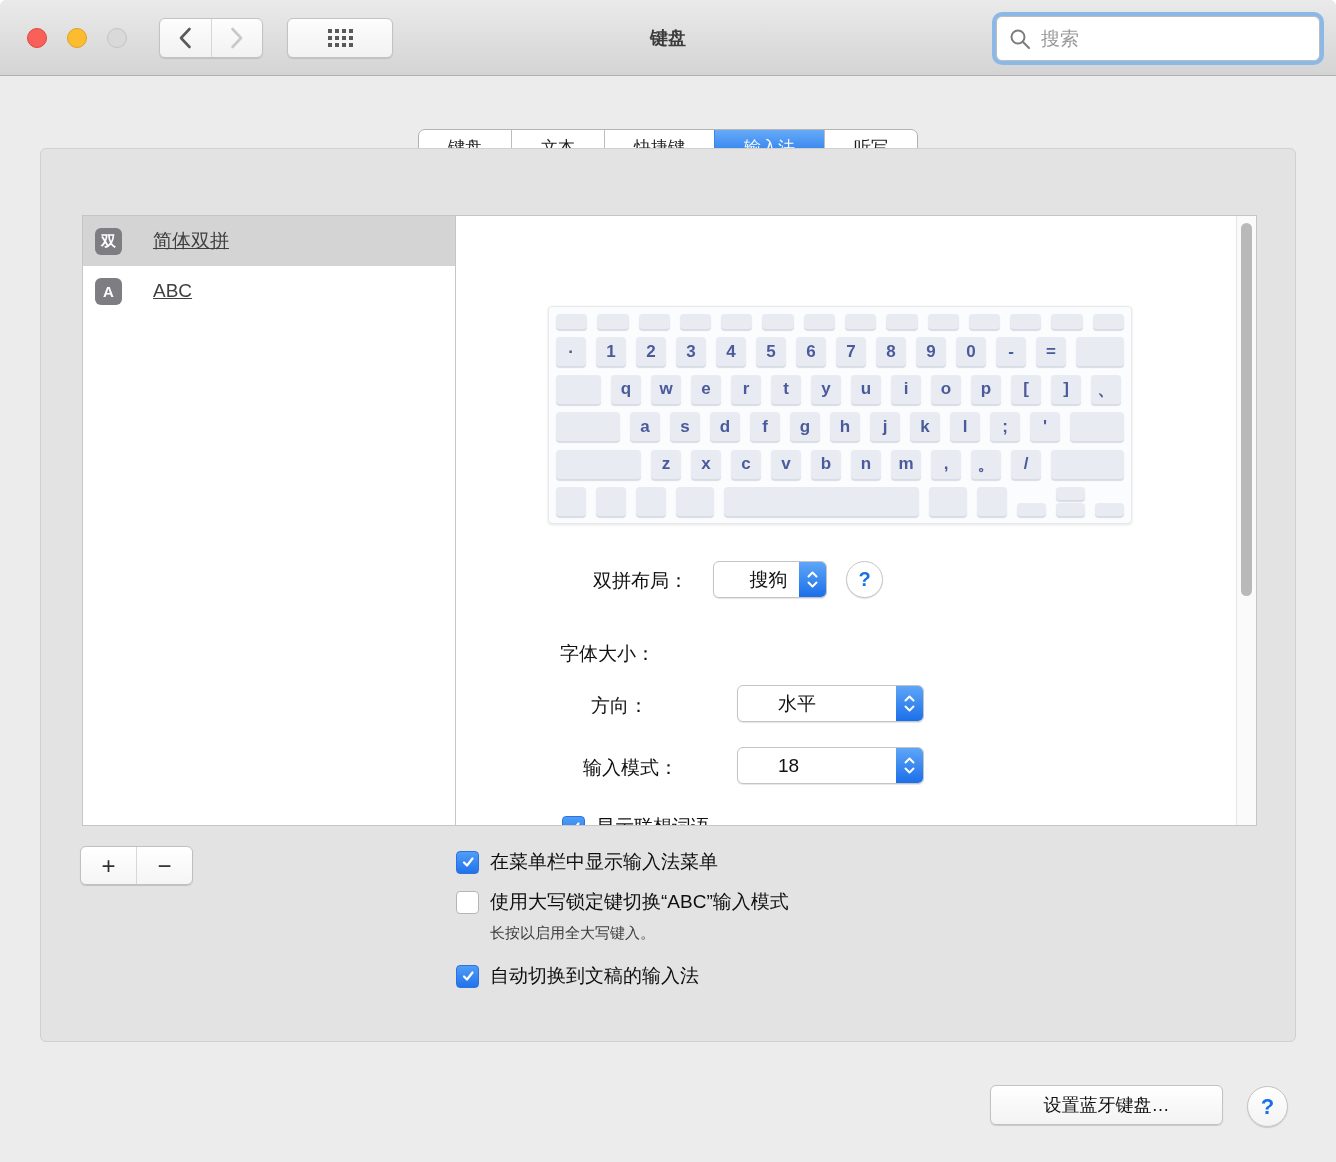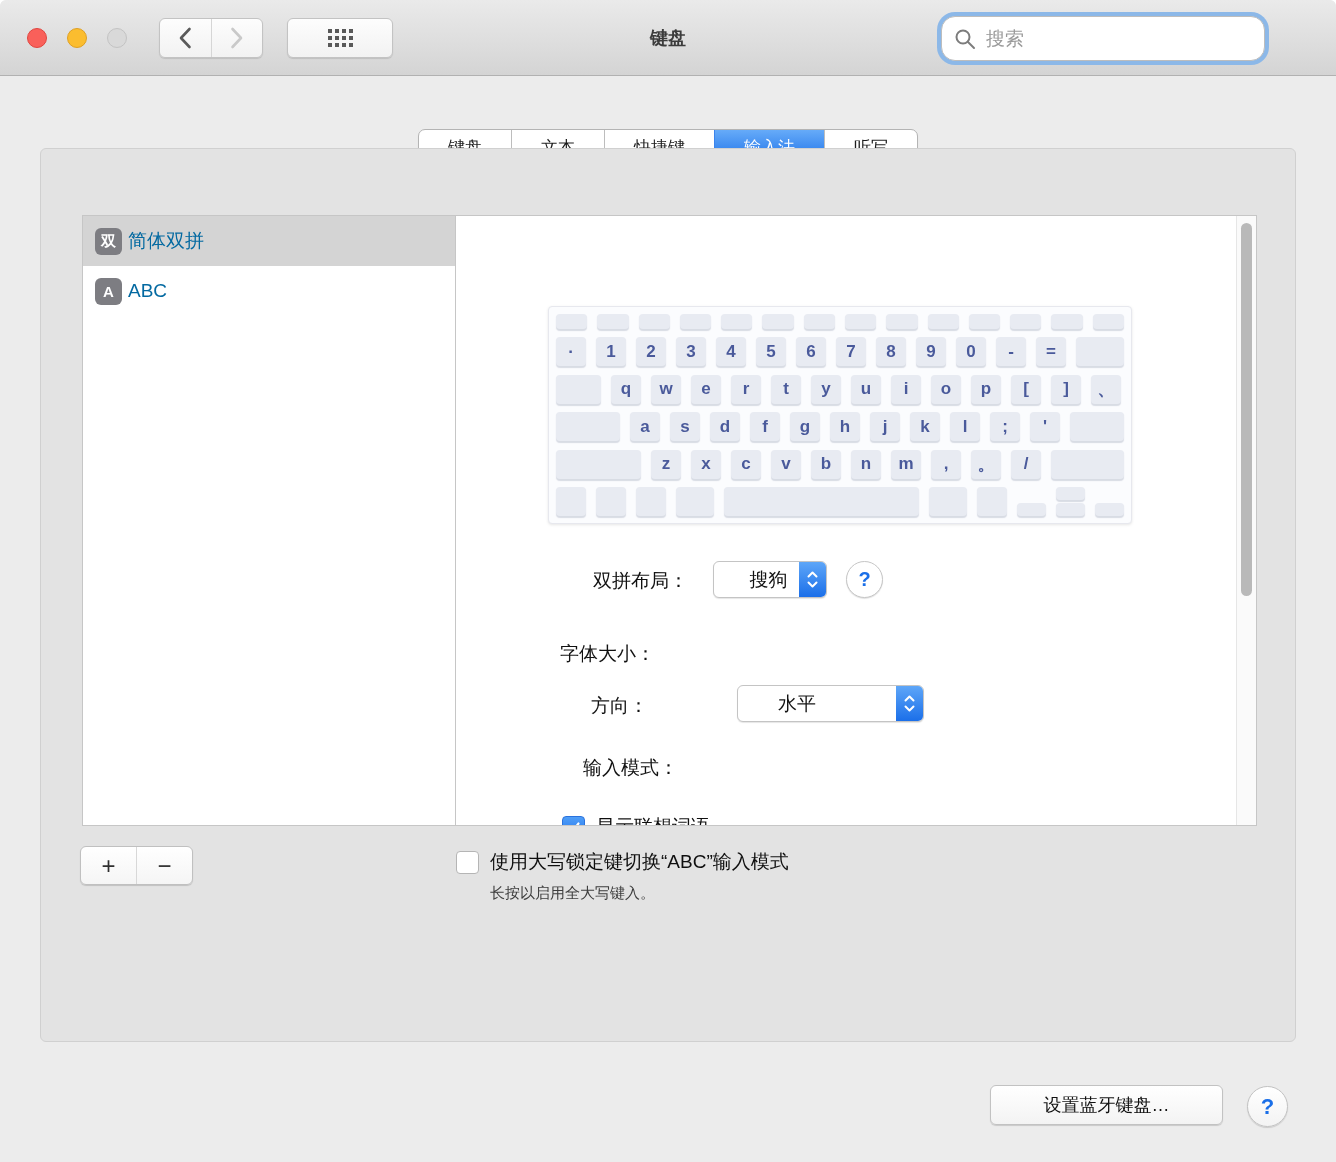--- a/index.html
+++ b/index.html
@@ -18,22 +18,22 @@
     box-shadow:0 1px 1px rgba(0,0,0,.12);}
   .navbtn{flex:1;display:flex;align-items:center;justify-content:center;}
   .navbtn+.navbtn{border-left:1px solid #d6d6d6;}
   .gridbtn{position:absolute;left:287px;top:18px;width:106px;height:40px;
     background:linear-gradient(#fdfdfd,#f2f2f2);border:1px solid #c3c3c3;border-radius:6px;
     box-shadow:0 1px 1px rgba(0,0,0,.12);display:flex;align-items:center;justify-content:center;}
   .gridicon{display:grid;grid-template-columns:repeat(4,4px);grid-auto-rows:4px;gap:3px;}
   .gridicon span{background:#595959;}
   .wintitle{position:absolute;left:0;top:26px;width:100%;text-align:center;
     font-size:18px;font-weight:bold;color:#3c3c3c;}
-  .searchfield{position:absolute;left:941px;top:16px;width:324px;height:45px;background:#fff;
-    border:1px solid #bdbdbd;border-radius:14px;box-shadow:0 0 0 4px #8cb8e8;display:flex;align-items:center;padding:0 12px;}
+  .searchfield{position:absolute;left:996px;top:16px;width:324px;height:45px;background:#fff;
+    border:1px solid #bdbdbd;border-radius:6px;box-shadow:0 0 0 4px #8cb8e8;display:flex;align-items:center;padding:0 12px;}
   .searchfield input{border:none;outline:none;flex:1;font-size:19px;color:#333;background:transparent;margin-left:8px;}
   .searchfield input::placeholder{color:#9a9a9a;}
 
   
   .tabs{position:absolute;top:129px;left:50%;transform:translateX(-50%);display:flex;height:37px;
     background:#fff;border:1px solid #b4b4b4;border-radius:7px;overflow:hidden;box-shadow:0 1px 1px rgba(0,0,0,.08);}
   .tab{display:flex;align-items:center;justify-content:center;padding:0 29px;font-size:17px;color:#1c1c1c;cursor:default;}
   .tab+.tab{border-left:1px solid #bdbdbd;}
   .tab.selected{background:linear-gradient(#66abf9,#176ce7);color:#fff;border-left-color:#3c84ec;}
 
@@ -42,21 +42,21 @@
     background:#e3e3e3;border:1px solid #d0d0d0;border-radius:6px;}
 
   
   .panes{position:absolute;left:82px;top:215px;width:1175px;height:611px;display:flex;
     border:1px solid #c6c6c6;background:#fff;}
   .listpane{width:373px;border-right:1px solid #c6c6c6;background:#fff;}
   .srcrow{height:50px;display:flex;align-items:center;padding-left:12px;}
   .srcrow.selected{background:#d4d4d4;}
   .srcbadge{width:27px;height:27px;border-radius:6px;background:#7d7d82;color:#fff;
     display:flex;align-items:center;justify-content:center;font-size:15px;font-weight:bold;flex:0 0 auto;}
-  .srclabel{margin-left:6px;font-size:19px;color:#0369a1;}
+  .srclabel{margin-left:31px;font-size:19px;color:#404040;text-decoration:underline;}
   .contentpane{position:relative;flex:1;overflow:hidden;background:#fff;}
 
   
   .kbpanel{position:absolute;left:92px;top:90px;width:584px;height:218px;background:#fbfcfe;
     border:1px solid #e7e8ee;border-radius:4px;box-shadow:0 1px 3px rgba(0,0,0,.10);
     padding:7px;display:flex;flex-direction:column;justify-content:space-between;}
   .kbrow{display:flex;gap:10px;}
   .key{background:#e8ebf2;border-radius:4px;display:flex;align-items:center;justify-content:center;
     font-weight:bold;color:#4a5a9b;font-size:17px;box-shadow:0 1.5px 1px rgba(125,135,160,.28);}
   .key.half{height:13px;align-self:flex-end;}
@@ -297,20 +297,31 @@
           <svg width="11" height="7" viewBox="0 0 11 7">
               <path d="M1.5 5.5 L5.5 1.5 L9.5 5.5" stroke="#fff" stroke-width="2" fill="none" stroke-linecap="round" stroke-linejoin="round"></path>
             </svg>
           <svg width="11" height="7" viewBox="0 0 11 7">
               <path d="M1.5 1.5 L5.5 5.5 L9.5 1.5" stroke="#fff" stroke-width="2" fill="none" stroke-linecap="round" stroke-linejoin="round"></path>
             </svg>
         </div>
       </div>
 
       <div class="ctl-label" style="left:0;top:539px;width:222px;text-align:right;">输入模式：</div>
+      <div class="popup" style="left:281px;top:531px;width:187px;">
+        <div class="val">18</div>
+        <div class="chev">
+          <svg width="11" height="7" viewBox="0 0 11 7">
+              <path d="M1.5 5.5 L5.5 1.5 L9.5 5.5" stroke="#fff" stroke-width="2" fill="none" stroke-linecap="round" stroke-linejoin="round"></path>
+            </svg>
+          <svg width="11" height="7" viewBox="0 0 11 7">
+              <path d="M1.5 1.5 L5.5 5.5 L9.5 1.5" stroke="#fff" stroke-width="2" fill="none" stroke-linecap="round" stroke-linejoin="round"></path>
+            </svg>
+        </div>
+      </div>
 
       <div class="cbrow assocrow">
         <div class="cbox checked">
           <svg viewBox="0 0 14 14" width="14" height="14">
               <path d="M3 7.5 L6 10.5 L11.5 3.5" stroke="#fff" stroke-width="2.2" fill="none" stroke-linecap="round" stroke-linejoin="round"></path>
             </svg>
         </div>
         <span class="cblabel">显示联想词语</span>
       </div>
 
@@ -320,24 +331,40 @@
     </div>
   </div>
 
   <div class="addremove">
     <div class="seg">+</div>
     <div class="seg">−</div>
   </div>
 
   <div class="footerchecks" id="footer-checks">
       <div class="cbrow">
+        <div class="cbox checked">
+          <svg viewBox="0 0 14 14" width="14" height="14">
+            <path d="M3 7.5 L6 10.5 L11.5 3.5" stroke="#fff" stroke-width="2.2" fill="none" stroke-linecap="round" stroke-linejoin="round"></path>
+          </svg>
+        </div>
+        <span class="cblabel">在菜单栏中显示输入法菜单</span>
+      </div>
+      <div class="cbrow">
         <div class="cbox"></div>
         <span class="cblabel">使用大写锁定键切换“ABC”输入模式</span>
       </div>
       <div class="subtext">长按以启用全大写键入。</div>
+      <div class="cbrow">
+        <div class="cbox checked">
+          <svg viewBox="0 0 14 14" width="14" height="14">
+            <path d="M3 7.5 L6 10.5 L11.5 3.5" stroke="#fff" stroke-width="2.2" fill="none" stroke-linecap="round" stroke-linejoin="round"></path>
+          </svg>
+        </div>
+        <span class="cblabel">自动切换到文稿的输入法</span>
+      </div>
     </div>
 
   <div class="btbtn">设置蓝牙键盘…</div>
   <div class="bighelp">
     <span>?</span>
   </div>
 
 </div>
 
 </body></html>

